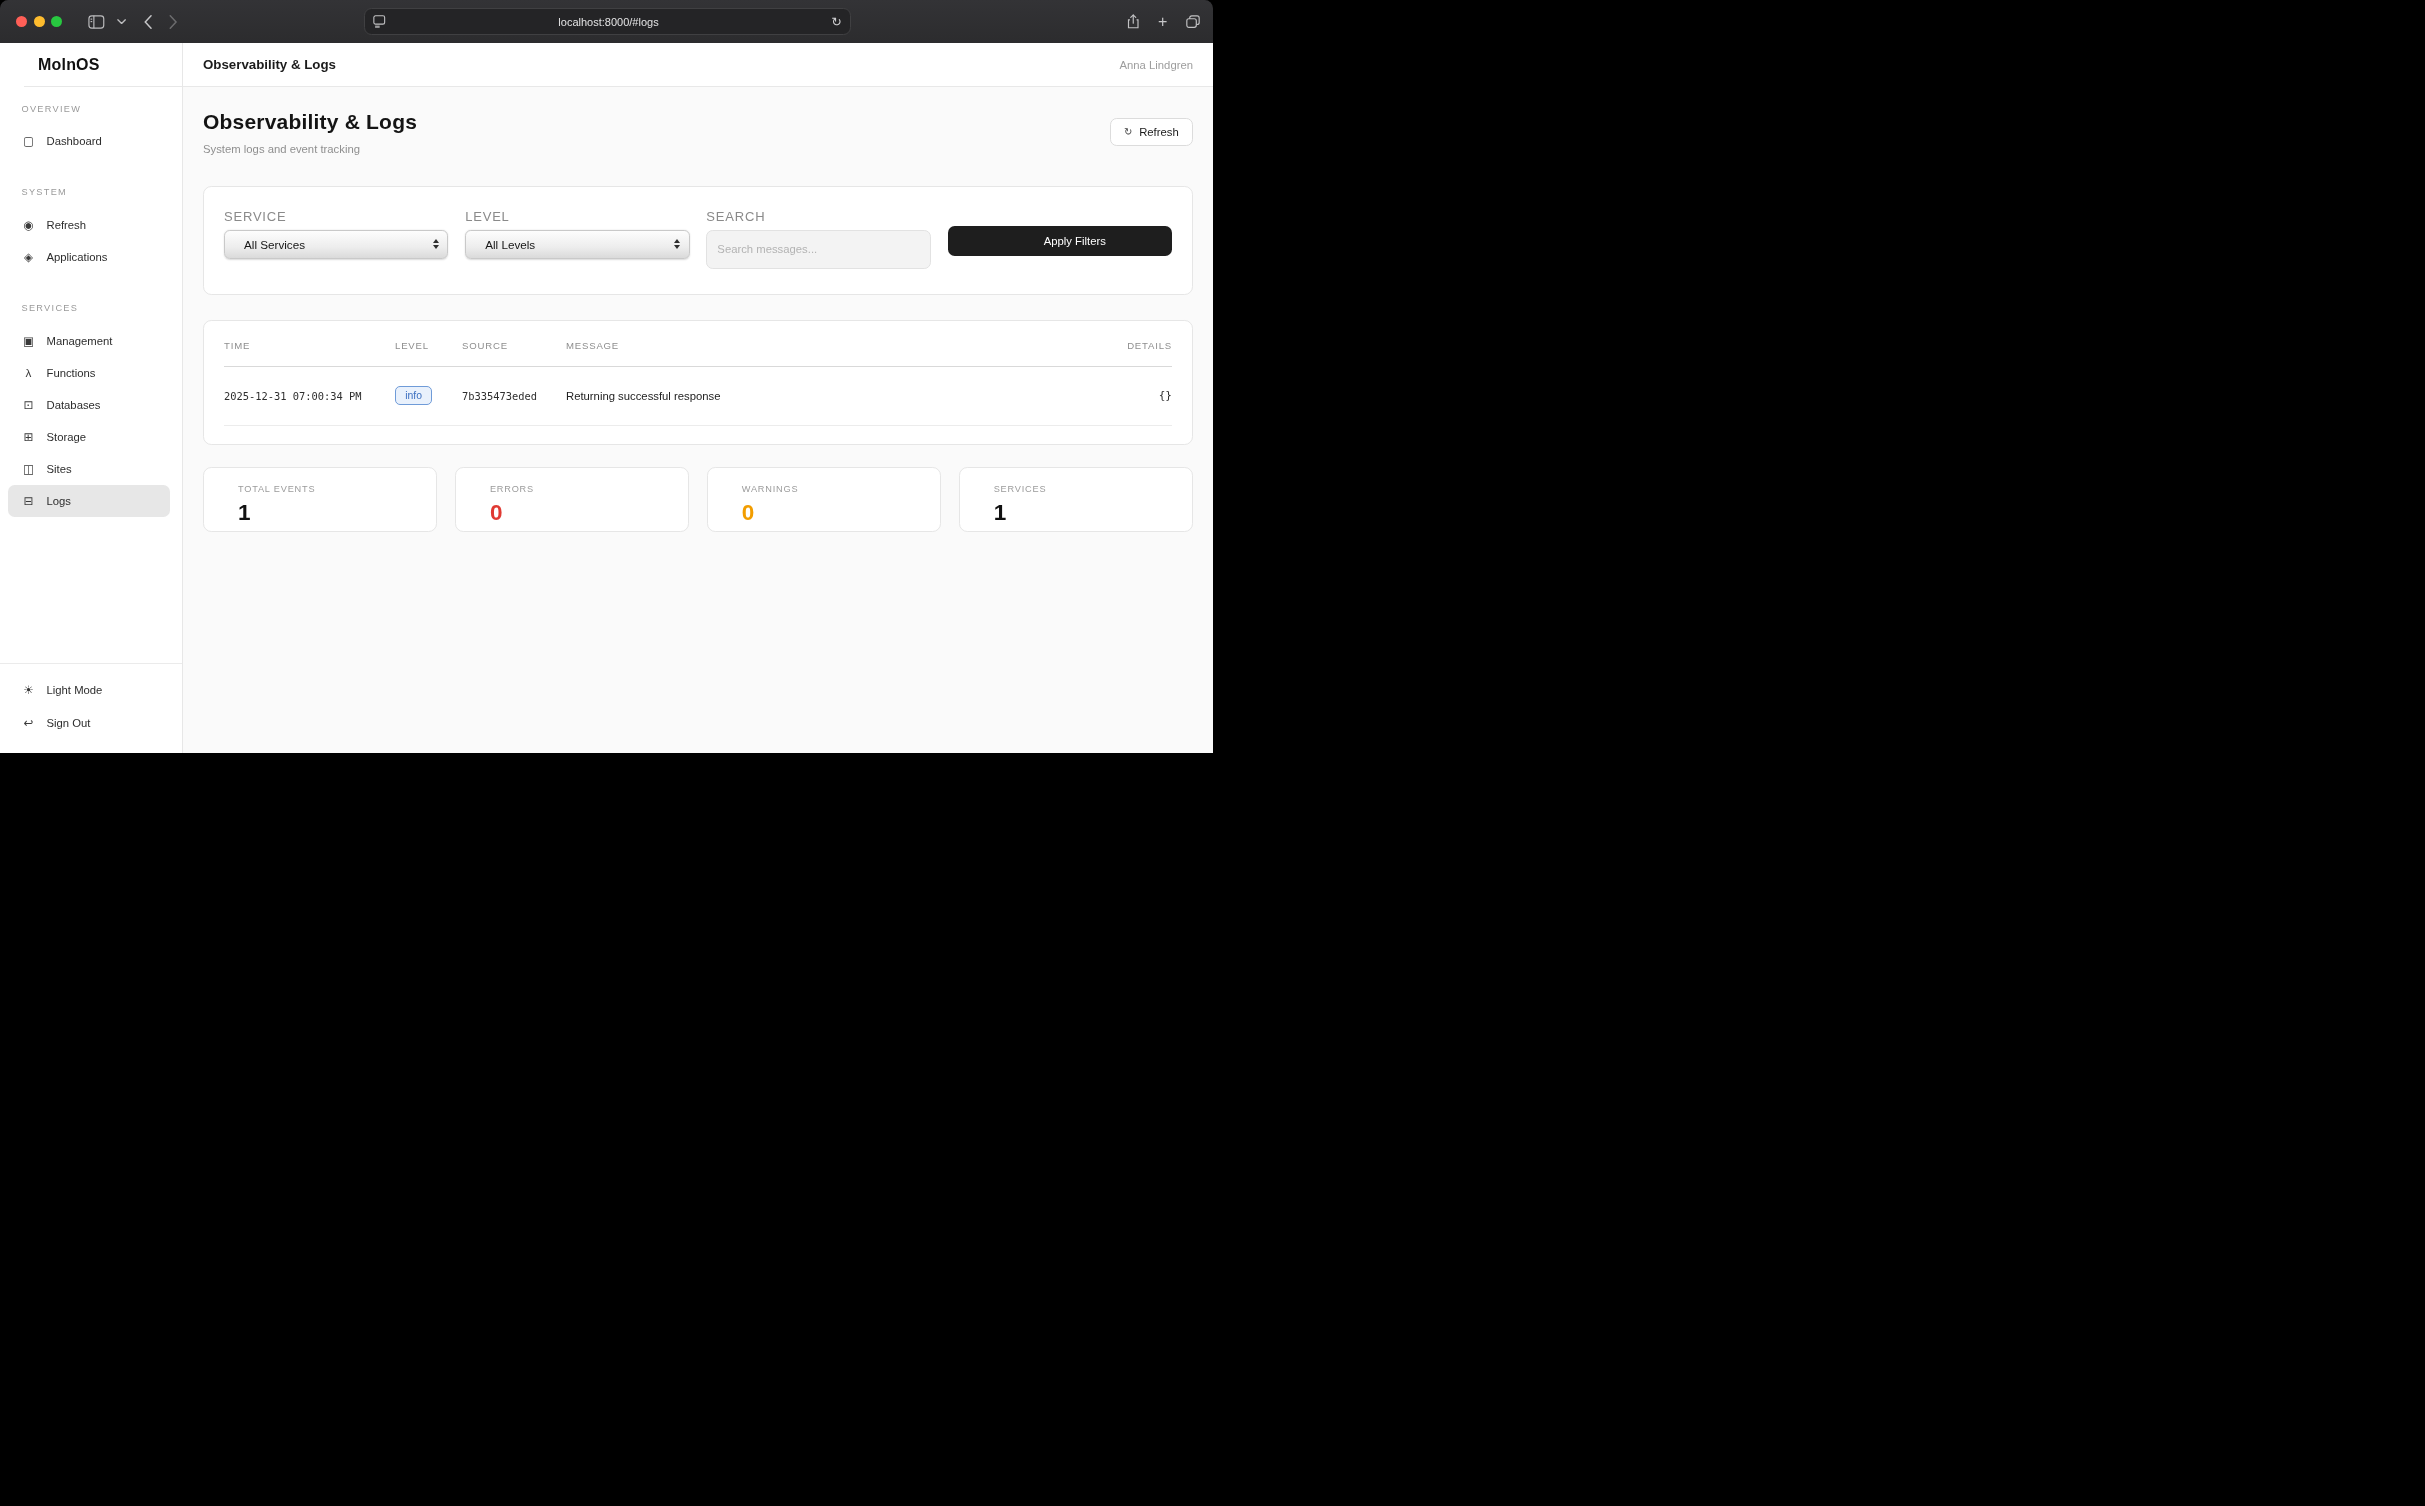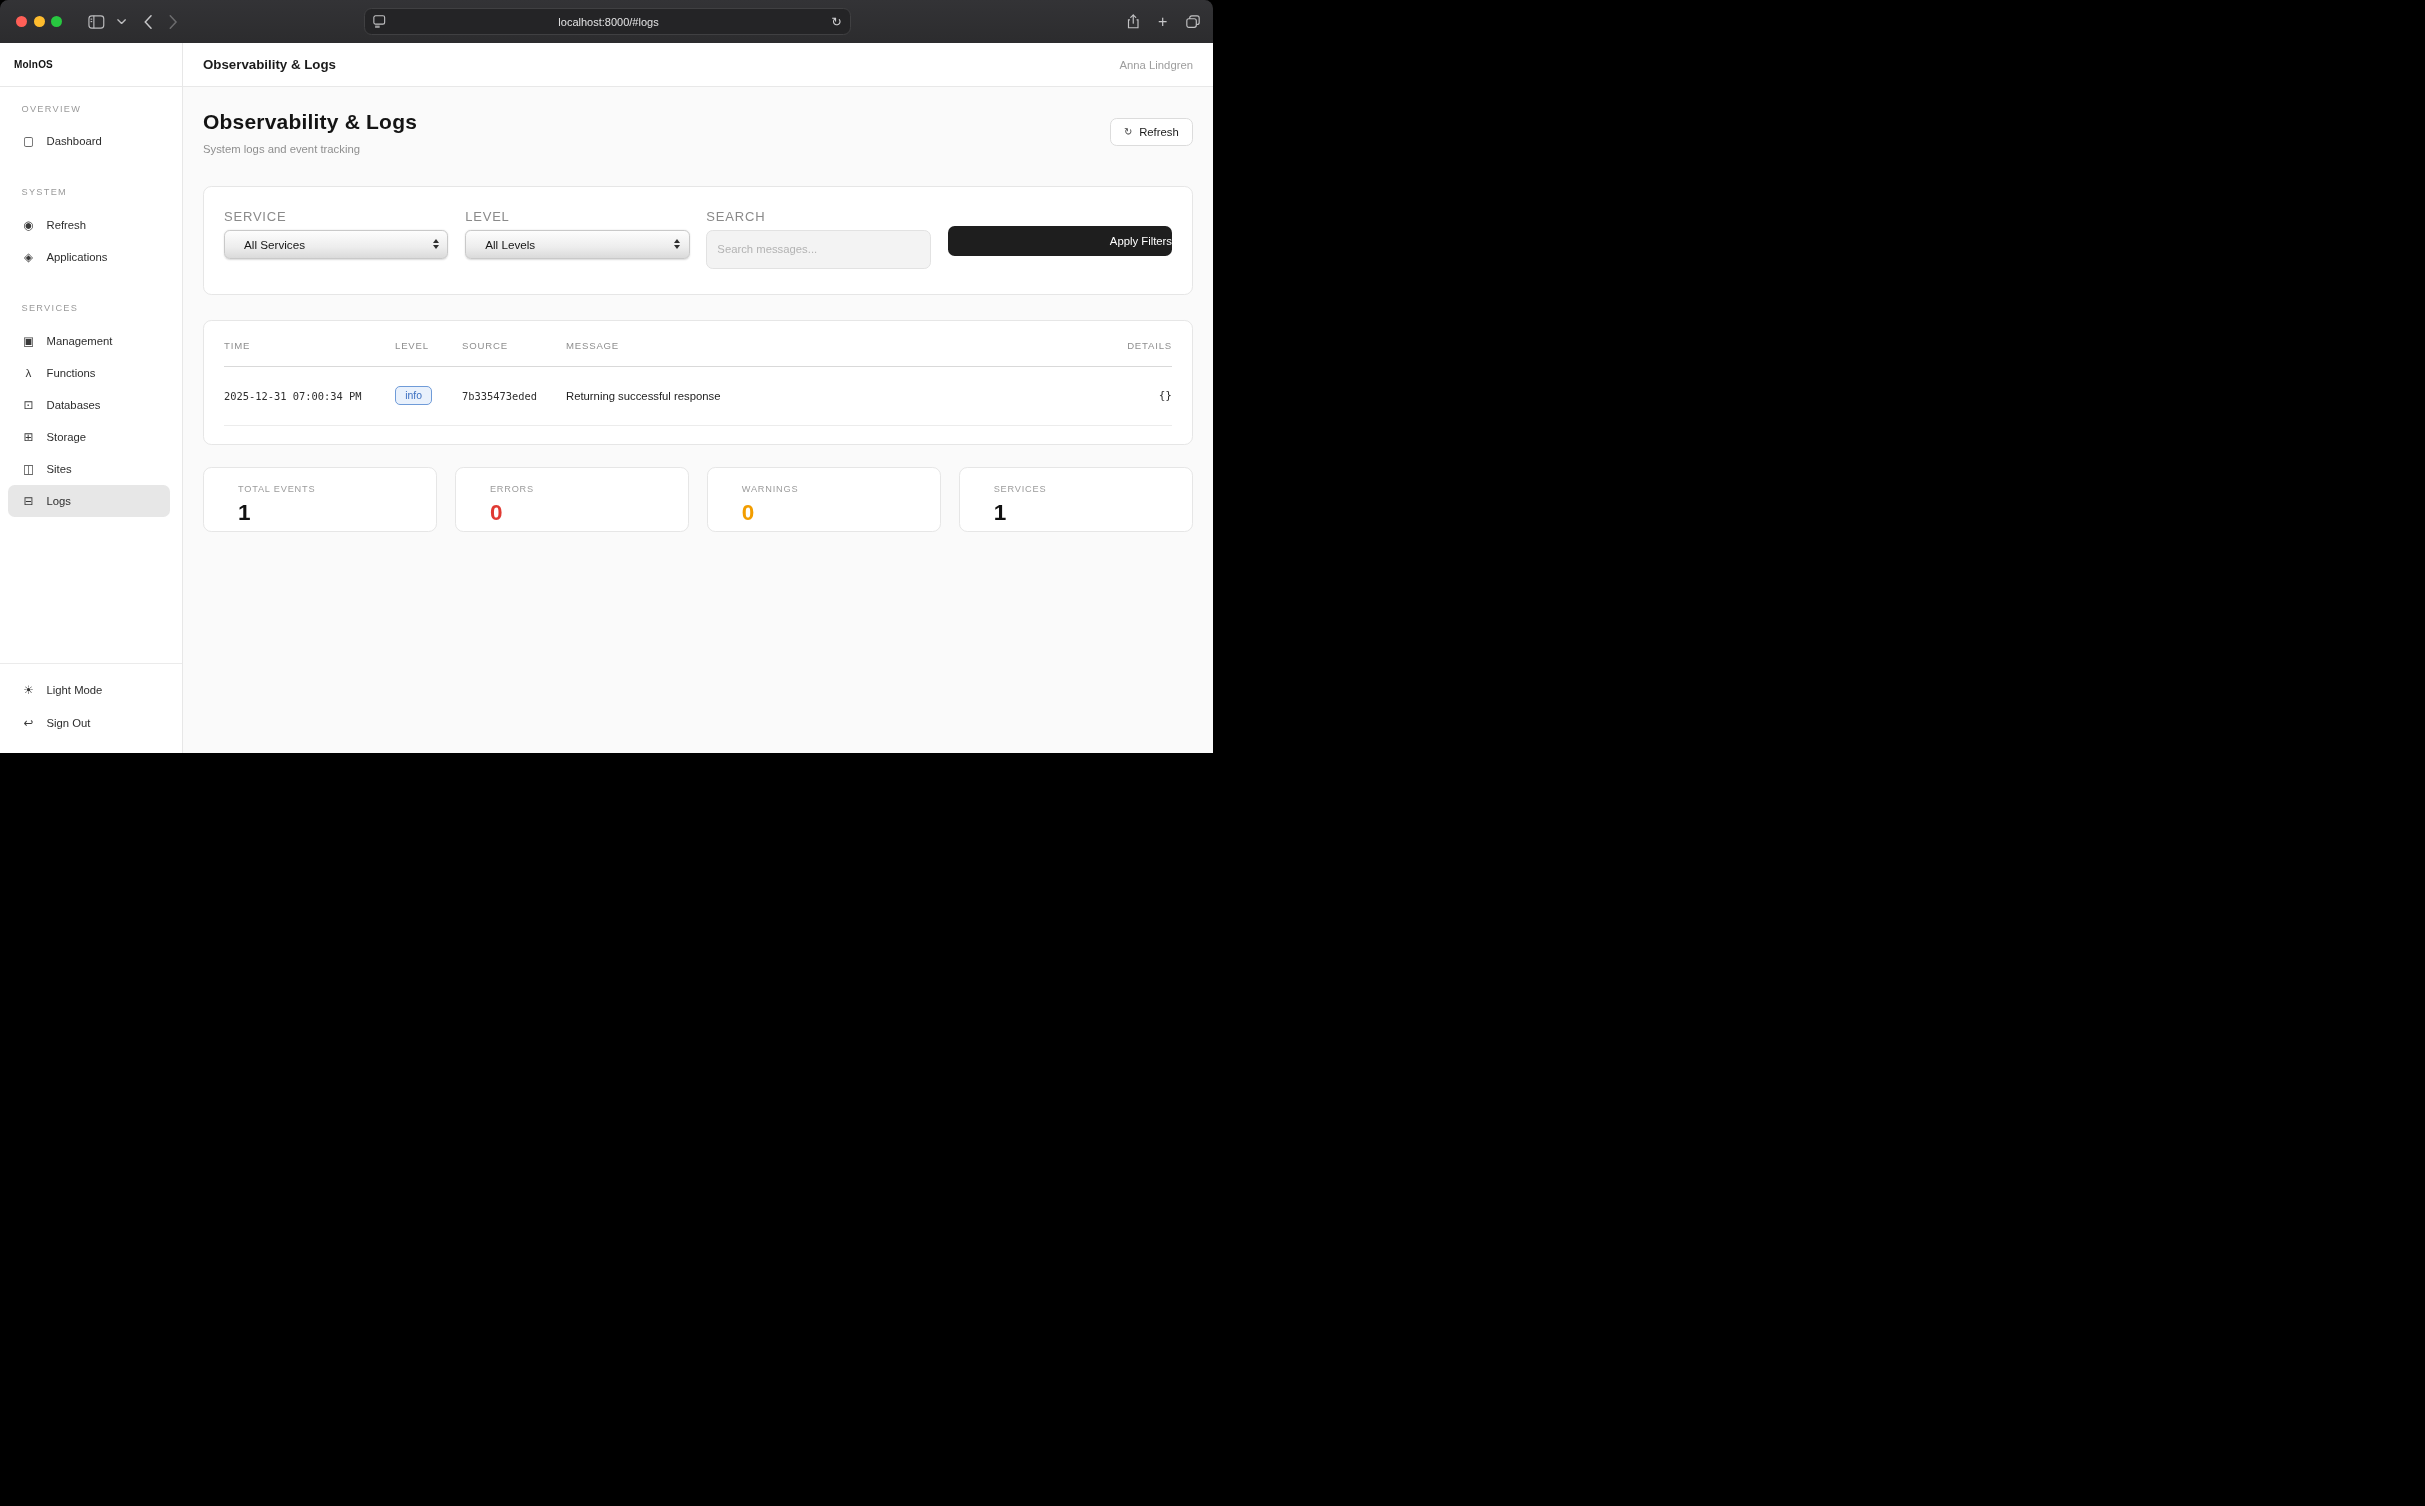--- a/index.html
+++ b/index.html
@@ -19,21 +19,21 @@
   .url-text { flex:1; text-align:center; color:#e3e3e4; font-size:11px; }
   .chrome-right { position:absolute; right:13.3px; top:0; height:43px; display:flex; align-items:center; gap:18.4px; }
 
   
   .app { display:flex; height:710px; background:#fafafa; }
 
   
   .sidebar { width:183px; background:#ffffff; border-right:0.8px solid #e7e7e7;
              display:flex; flex-direction:column; }
   .brand { height:44px; border-bottom:0.8px solid #e8e8e8; display:flex; align-items:center;
-           padding-left:14px; font-size:10px; font-weight:700; color:#111; letter-spacing:0.2px; }
+           padding-left:14px; font-size:16px; font-weight:700; color:#111; letter-spacing:0.2px;margin-left:24px; }
   .nav { flex:1; padding:16.7px 11.7px 0 7.5px; overflow:hidden; }
   .nav-section { margin-bottom:0; }
   .nav-section + .nav-section { margin-top:30px; }
   .nav-section-label { font-size:9.2px; color:#9a9a9a; letter-spacing:1.3px; margin:0 0 11.7px 14px; }
   .nav-item { height:32px; display:flex; align-items:center; gap:11px; padding-left:14px;
               border-radius:6.7px; color:#2d2d2d; font-size:11.3px; cursor:default; }
   .nav-item.active { background:#e7e7e7; }
   .nav-icon { width:14px; text-align:center; font-size:11.7px; color:#3a3a3a; }
   .side-footer { border-top:0.8px solid #ebebeb; padding:10px 11.7px 13.3px 7.5px; }
   .side-footer .nav-item { height:33px; }
@@ -69,21 +69,21 @@
   .tri-up { width:0; height:0; border-left:3.3px solid transparent; border-right:3.3px solid transparent;
             border-bottom:4.2px solid #2e2e2e; }
   .tri-down { width:0; height:0; border-left:3.3px solid transparent; border-right:3.3px solid transparent;
               border-top:4.2px solid #2e2e2e; }
   .control-input { height:39px; width:100%; border:0.8px solid #e2e2e2; border-radius:6.7px;
                    background:#f3f3f3; padding:0 10px; font-size:11.3px; color:#333;
                    font-family:"Liberation Sans","DejaVu Sans",sans-serif; outline:none; }
   .control-input::placeholder { color:#b3b3b3; }
   .btn-apply { height:30px; width:100%; margin-top:17.5px; background:#1e1e1e; color:#fff;
                border:none; border-radius:6.7px; font-size:11.3px; font-weight:500;
-               font-family:inherit; cursor:default; text-align:right; padding-left:30px; }
+               font-family:inherit; cursor:default; text-align:center; padding-left:30px; }
 
   
   .logcard { margin-top:25px; padding:5px 20px 18.4px; }
   .lt-row { display:grid; grid-template-columns:171px 67px 104px 1fr 92px; align-items:center; }
   .lt-head { border-bottom:0.8px solid #d9d9d9; height:41px; align-items:center; }
   .lt-head .th { font-size:9.6px; color:#8e8e8e; letter-spacing:0.8px; }
   .lt-head .th:last-child { text-align:right; }
   .lt-body { border-bottom:0.8px solid #ececec; height:59px; }
   .cell-time, .cell-source { font-family:"DejaVu Sans Mono","Liberation Mono",monospace;
                              font-size:10.4px; color:#2e2e2e; }

